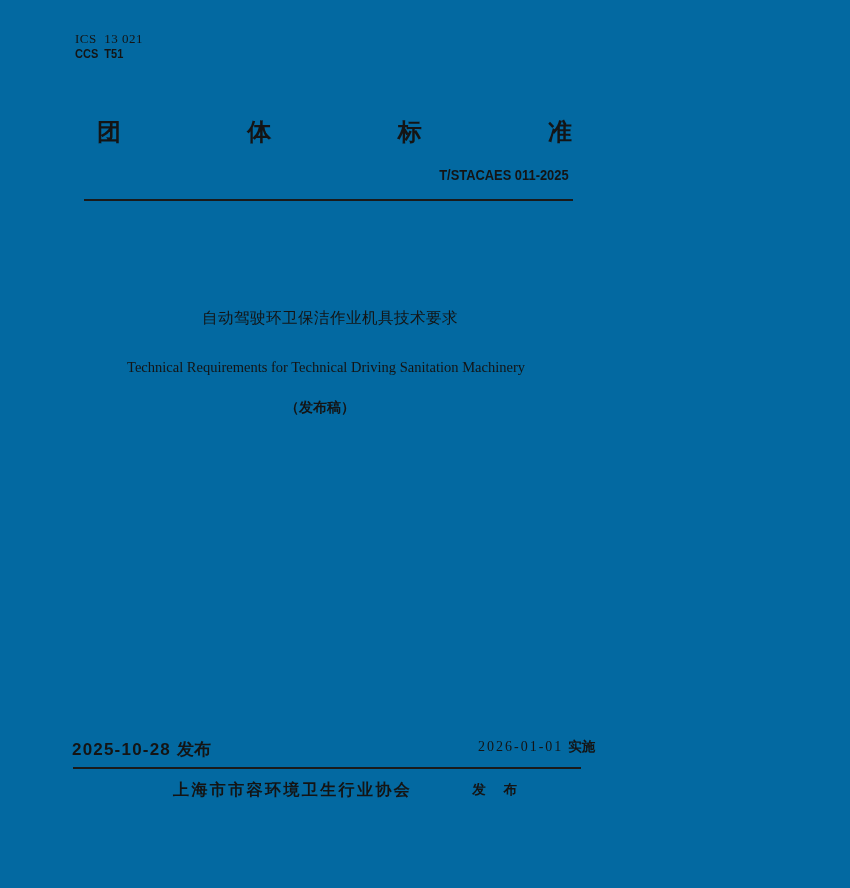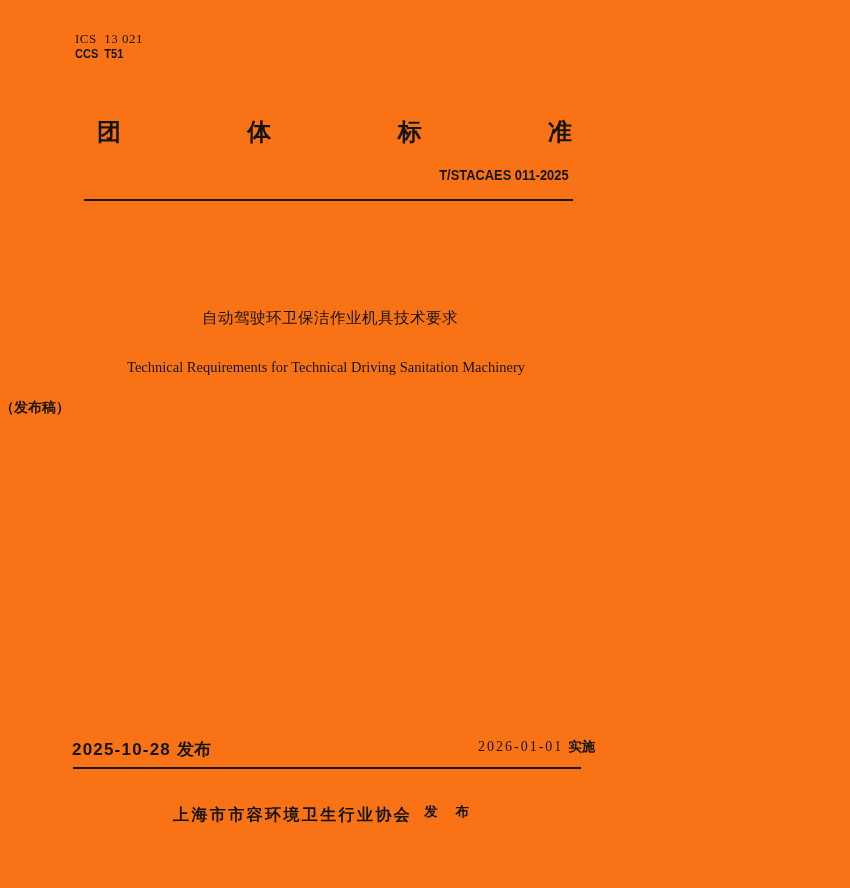--- a/index.html
+++ b/index.html
@@ -1,20 +1,20 @@
 <!DOCTYPE html>
 <html><head>
 <meta charset="utf-8">
 <style>
   html, body { margin: 0; padding: 0; background: #ffffff; }
   .page {
     position: relative;
     width: 850px;
     height: 888px;
-    background: #f97316;
+    background: #0369a1;
     color: #141414;
     font-family: "Liberation Sans", "DejaVu Sans", sans-serif;
     overflow: hidden;
   }
   .pre   { white-space: pre; }
 
   .ics-code {
     position: absolute; left: 75px; top: 31px;
     font-family: "Liberation Serif", "DejaVu Serif", serif;
     font-size: 13px; letter-spacing: 0.5px;
@@ -46,37 +46,37 @@
     text-align: center; font-size: 15.5px; font-weight: 400;
     letter-spacing: 0.5px;
   }
   .title-en {
     position: absolute; left: 0; top: 359px; width: 652px;
     text-align: center; font-size: 14.5px;
     font-family: "Liberation Serif", "DejaVu Serif", serif;
   }
   .draft-note {
     position: absolute; left: 0; top: 399px; width: 640px;
-    font-size: 14px; font-weight: 600;
+    text-align: center; font-size: 14px; font-weight: 600;
   }
 
   .date-left  { position: absolute; left: 72px;  top: 738px; font-size: 17px; }
   .date-left .date-num { font-weight: 700; letter-spacing: 1.2px; }
   .date-left .date-lbl { font-weight: 700; margin-left: 6px; }
 
   .date-right { position: absolute; left: 478px; top: 738px; font-size: 13.5px; }
   .date-right .date-num {
     font-family: "Liberation Serif", "DejaVu Serif", serif;
     letter-spacing: 2px; font-size: 14px;
   }
   .date-right .date-lbl { font-weight: 700; margin-left: 5px; }
 
   .publisher-row {
-    position: absolute; left: 173px; top: 805px;
-    display: flex; align-items: flex-start;
+    position: absolute; left: 173px; top: 780px;
+    display: flex; align-items: center; gap: 48px;
   }
   .publisher-name { font-size: 16px; font-weight: 700; letter-spacing: 2.4px; }
   .publish-action { font-size: 13.5px; font-weight: 700; letter-spacing: 7px; margin-left: 12px; margin-top: -2px; }
 </style>
 </head>
 <body>
 
 <div class="page">
 
   <div class="ics-code pre">ICS  13 021</div>

